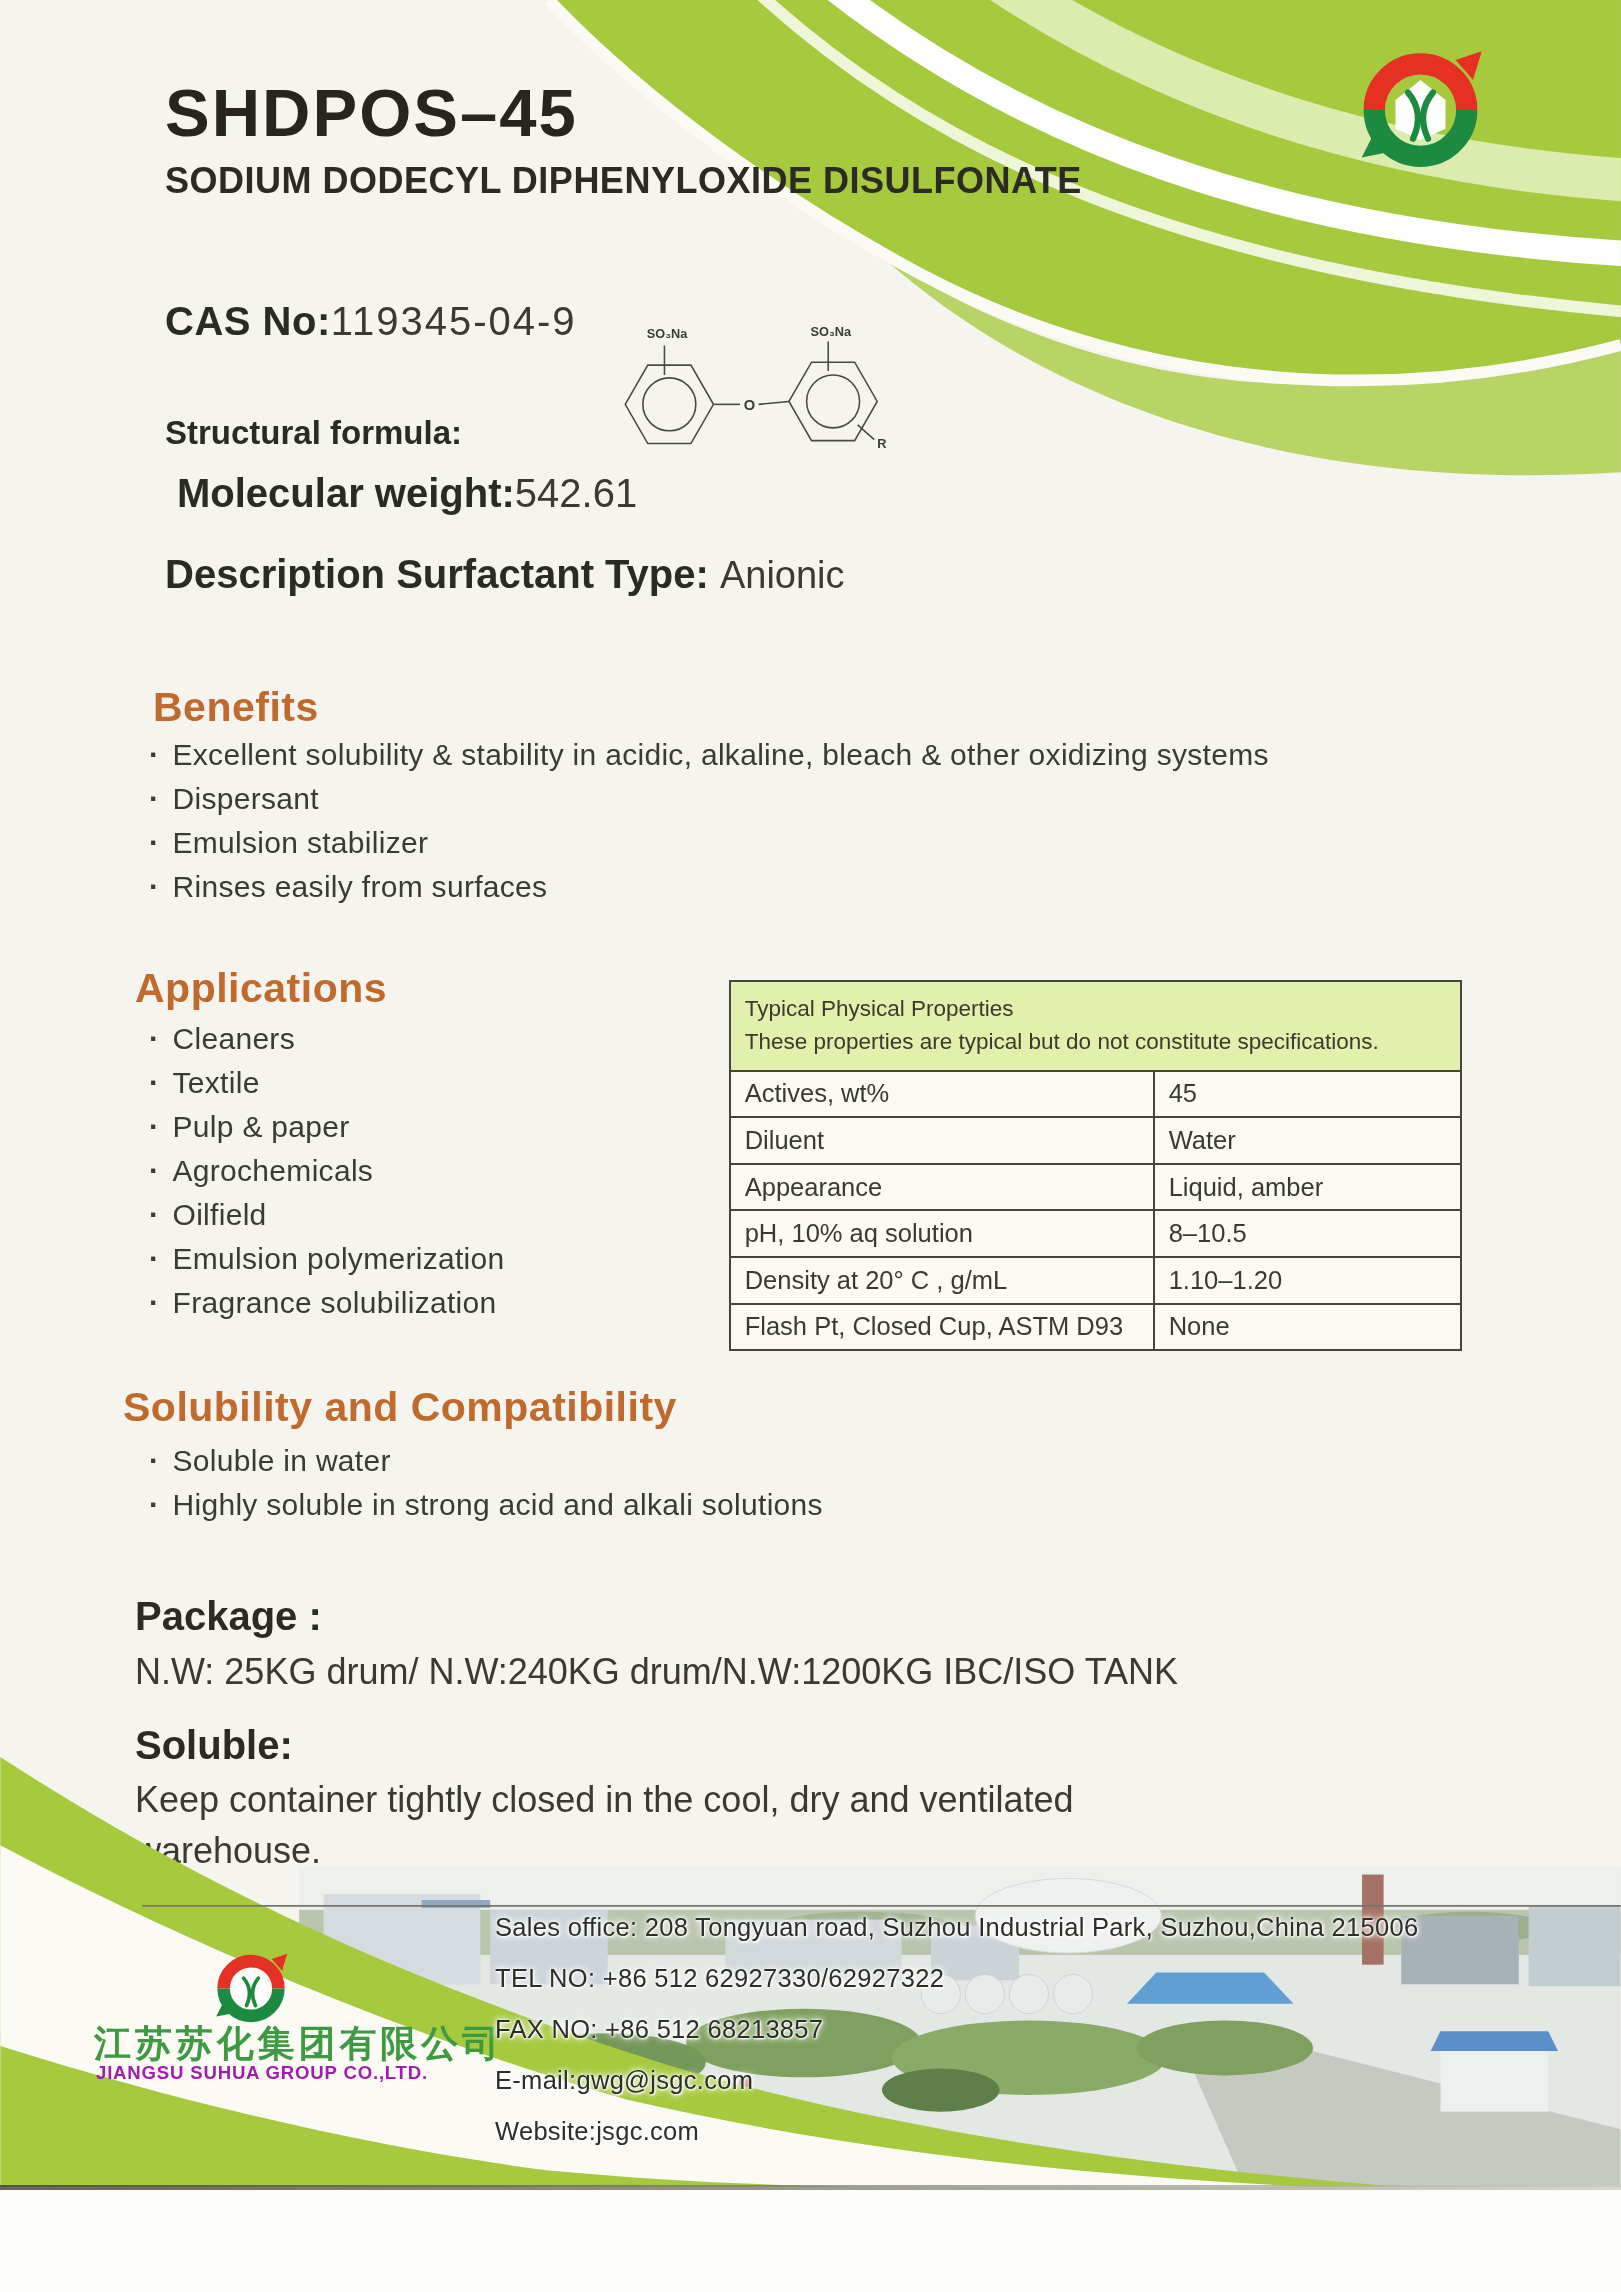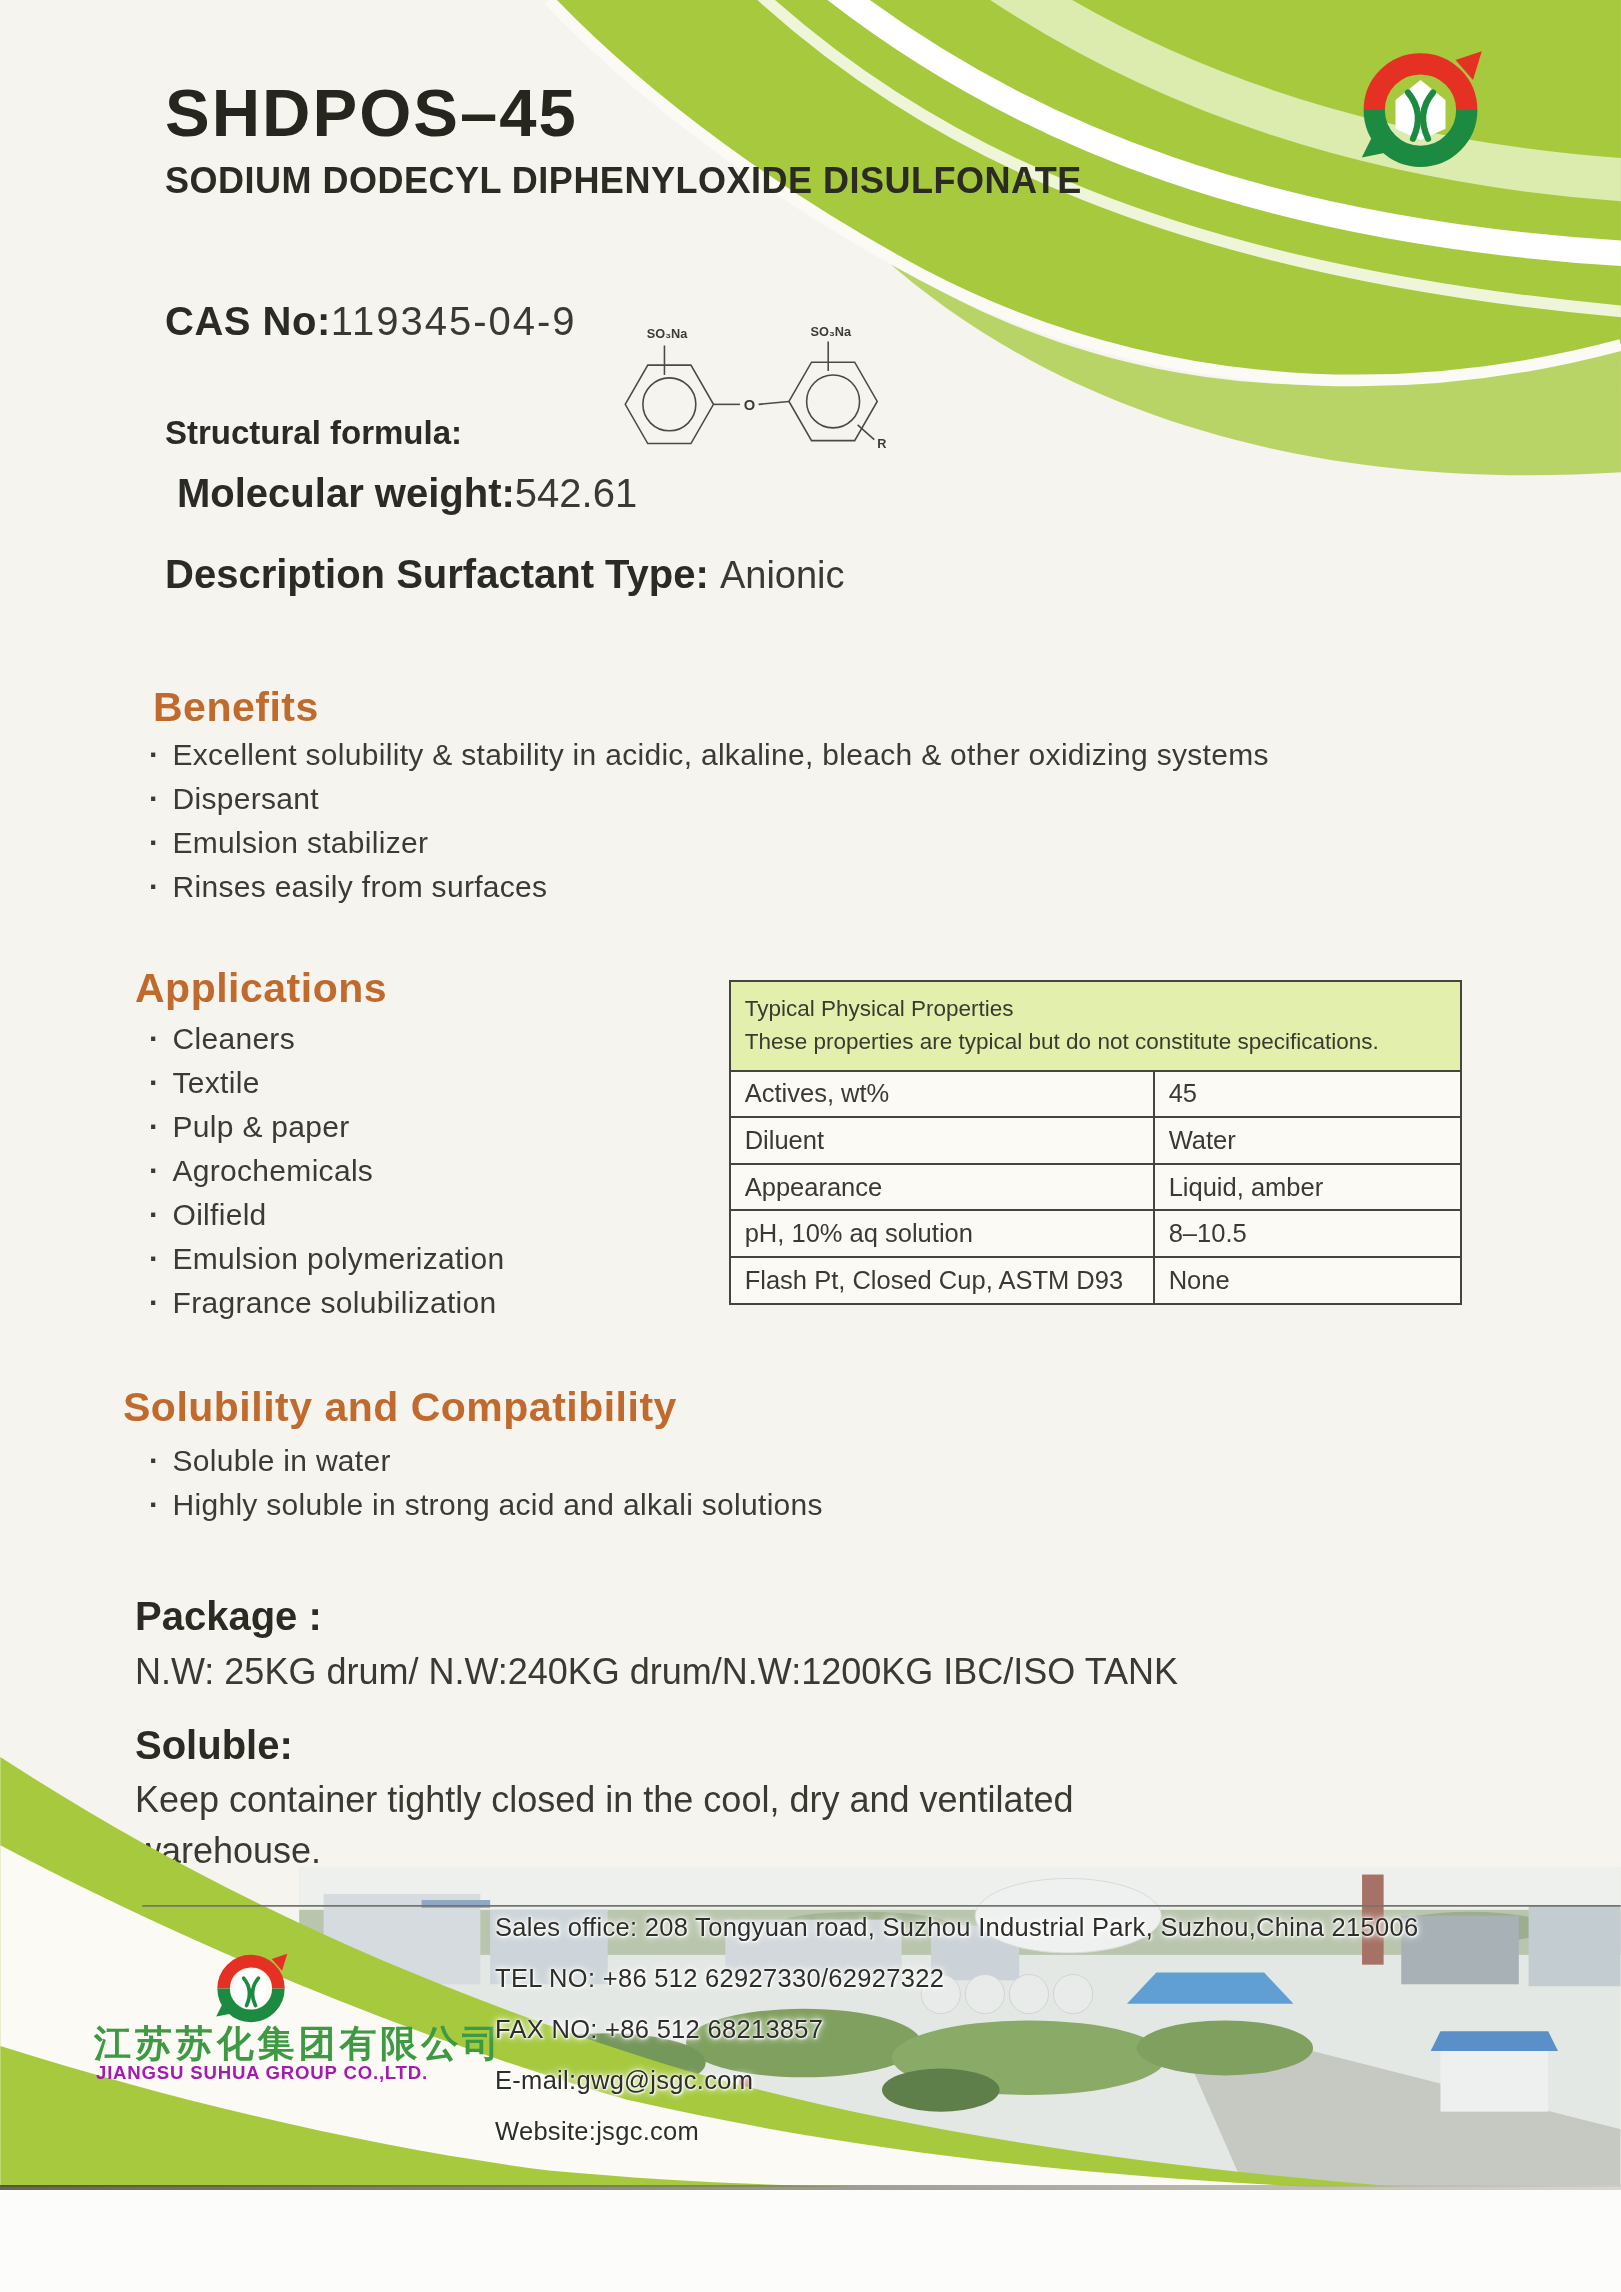--- a/index.html
+++ b/index.html
@@ -184,20 +184,24 @@
         <td class="prop">Diluent</td>
         <td>Water</td>
         </tr>
       <tr>
         <td class="prop">Appearance</td>
         <td>Liquid, amber</td>
         </tr>
       <tr>
         <td class="prop">pH, 10% aq solution</td>
         <td>8–10.5</td>
+        </tr>
+      <tr>
+        <td class="prop">Density at 20° C , g/mL</td>
+        <td>1.10–1.20</td>
         </tr>
       <tr>
         <td class="prop">Flash Pt, Closed Cup, ASTM D93</td>
         <td>None</td>
         </tr>
     </tbody>
   </table>
 
   <div class="abs sec-h solubility-h">Solubility and Compatibility</div>
   <ul class="abs bullets solubility-list">

